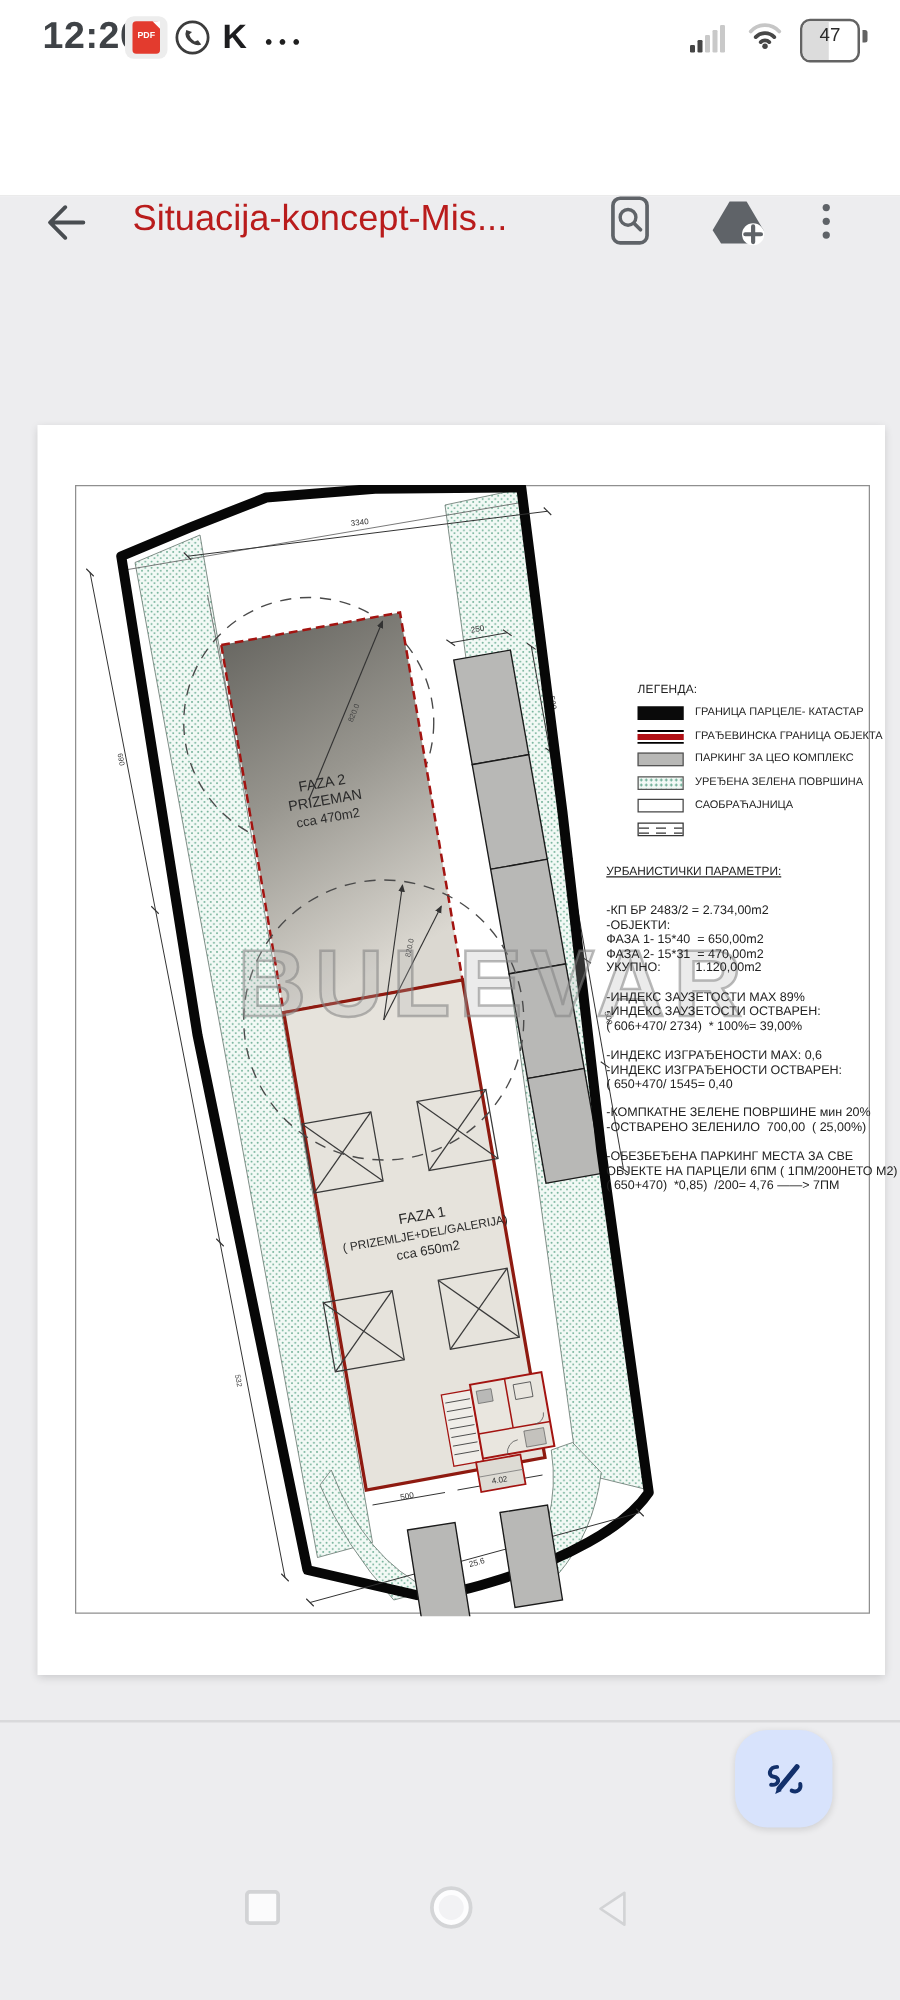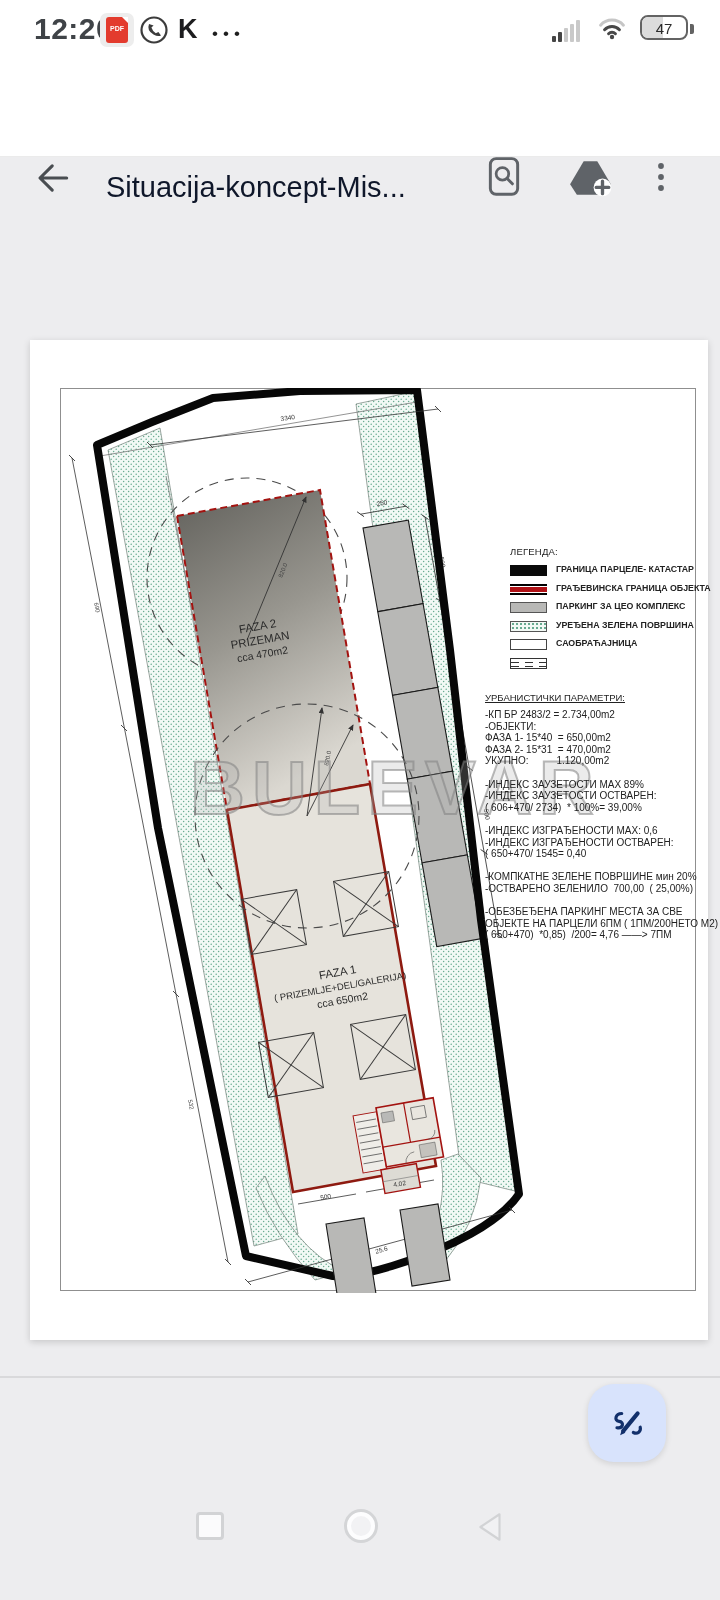--- a/index.html
+++ b/index.html
@@ -14,50 +14,50 @@
   .notif{position:absolute;top:13px;height:34px;display:flex;align-items:center;}
   .pdfwrap{left:100px;width:34px;justify-content:center;background:#ededed;border-radius:7px;height:34px;}
   .pdfdoc{width:22px;height:26px;background:#e33b2e;border-radius:3px;position:relative;}
   .pdfdoc span{position:absolute;left:0;right:0;top:8px;text-align:center;color:#fff;font-size:7px;font-weight:700;}
   .pdfdoc i{position:absolute;right:0;top:0;border-left:6px solid transparent;border-top:6px solid #ffffff;}
   .kchar{position:absolute;left:178px;top:14px;font-size:27px;font-weight:800;color:#1d1d1f;}
   .dots3{position:absolute;left:212px;top:24px;font-size:17px;letter-spacing:5px;color:#1f1f1f;}
   .sigbars{position:absolute;left:552px;top:18px;width:36px;height:26px;}
   .sigbars div{position:absolute;bottom:2px;width:4px;border-radius:1px;}
   .wifiwrap{position:absolute;left:598px;top:16px;}
-  .battery{position:absolute;left:640px;top:15px;width:48px;height:25px;border:2.5px solid #636363;border-radius:8px;box-sizing:border-box;background:#fff;overflow:hidden;}
+  .battery{position:absolute;left:640px;top:15px;width:48px;height:35px;border:2.5px solid #636363;border-radius:8px;box-sizing:border-box;background:#fff;overflow:hidden;}
   .battfill{position:absolute;left:0;top:0;bottom:0;width:47%;background:#dcdcdc;}
   .battery span{position:absolute;left:0;right:0;top:3px;text-align:center;font-size:15px;color:#2b2b2b;}
   .batttip{position:absolute;left:690px;top:24px;width:4px;height:10px;background:#636363;border-radius:0 2px 2px 0;}
   
   .appbar{position:absolute;left:0;top:60px;width:720px;height:96px;background:#ffffff;z-index:30;border-bottom:1px solid #ebebeb;}
   .backbtn{position:absolute;left:30px;top:98px;width:40px;height:40px;}
-  .apptitle{position:absolute;left:106px;top:111px;font-size:29px;color:#0f172a;white-space:nowrap;}
+  .apptitle{position:absolute;left:106px;top:99px;font-size:29px;color:#b91c1c;white-space:nowrap;}
   .icon-searchdoc{position:absolute;left:486px;top:96px;}
   .icon-driveadd{position:absolute;left:568px;top:98px;}
   .icon-overflow{position:absolute;left:653px;top:99px;}
   
   .content{position:absolute;left:0;top:156px;width:720px;height:1444px;background:#ededef;}
   .page{position:absolute;left:30px;top:184px;width:678px;height:1000px;background:#ffffff;box-shadow:0 2px 7px rgba(0,0,0,.16);}
   .frame-svg{position:absolute;left:30px;top:48px;z-index:1;}
   .pdf-divider{position:absolute;left:0;top:1220px;width:720px;height:2px;background:#d9d9db;}
   
   .legend{position:absolute;left:480px;top:206px;width:215px;z-index:3;}
   .legend-title{font-size:9.5px;color:#222;margin-bottom:7px;letter-spacing:.2px;}
   .lrow{display:flex;align-items:flex-start;margin-bottom:6.5px;}
   .sw{width:37px;height:11px;flex:0 0 37px;margin-right:9px;box-sizing:border-box;margin-top:1px;}
   .sw-black{background:#0a0a0a;}
   .sw-redline{background:linear-gradient(to bottom,#000 0 15%,#fff 15% 28%,#b01116 28% 72%,#fff 72% 85%,#000 85% 100%);}
   .sw-gray{background:#b8b8b6;border:1px solid #555;}
   .sw-green{border:1px solid #555;background-color:#f2f9f5;background-image:radial-gradient(#68ab91 .8px,transparent .95px);background-size:4px 4px;}
   .sw-white{background:#fff;border:1px solid #444;}
   .sw-dashes{border:1px solid #333;background-image:repeating-linear-gradient(90deg,#333 0 8px,transparent 8px 14px),repeating-linear-gradient(90deg,#333 0 8px,transparent 8px 14px);background-repeat:no-repeat,no-repeat;background-size:100% 1px,100% 1px;background-position:0 3px,0 7px;}
-  .llabel{font-size:8.8px;color:#222;line-height:11px;font-weight:bold;}
+  .llabel{font-size:8.8px;color:#222;line-height:11px;}
   .params{position:absolute;left:455px;top:352px;width:218px;z-index:3;}
-  .p-head{font-size:9.5px;color:#222;text-decoration:underline;margin-bottom:6px;}
+  .p-head{font-size:9.5px;color:#222;text-decoration:underline;margin-bottom:20px;}
   .p-line{font-size:10px;color:#222;line-height:11.6px;white-space:pre;min-height:11.6px;}
   
   .wm{position:absolute;left:160px;top:398px;z-index:2;pointer-events:none;margin-top:12px;}
   .wm-big{font-size:76px;font-weight:800;letter-spacing:7px;color:rgba(175,175,175,.25);-webkit-text-stroke:2px rgba(130,130,130,.55);line-height:76px;}
   .wm-sub{margin-top:6px;margin-left:14px;font-size:15px;font-weight:700;letter-spacing:24px;color:rgba(120,120,120,.55);}
   
   .fab{position:absolute;left:588px;top:1384px;width:78px;height:78px;border-radius:26px;background:#d8e3fc;box-shadow:0 2px 6px rgba(0,0,0,.12);display:flex;align-items:center;justify-content:center;z-index:20;}
   
   .navbar{position:absolute;left:0;top:1500px;width:720px;height:56px;z-index:25;}
   .nav-square{position:absolute;left:196px;top:12px;width:28px;height:28px;border:3px solid #d2d3d5;border-radius:4px;background:#fbfbfc;box-sizing:border-box;}

